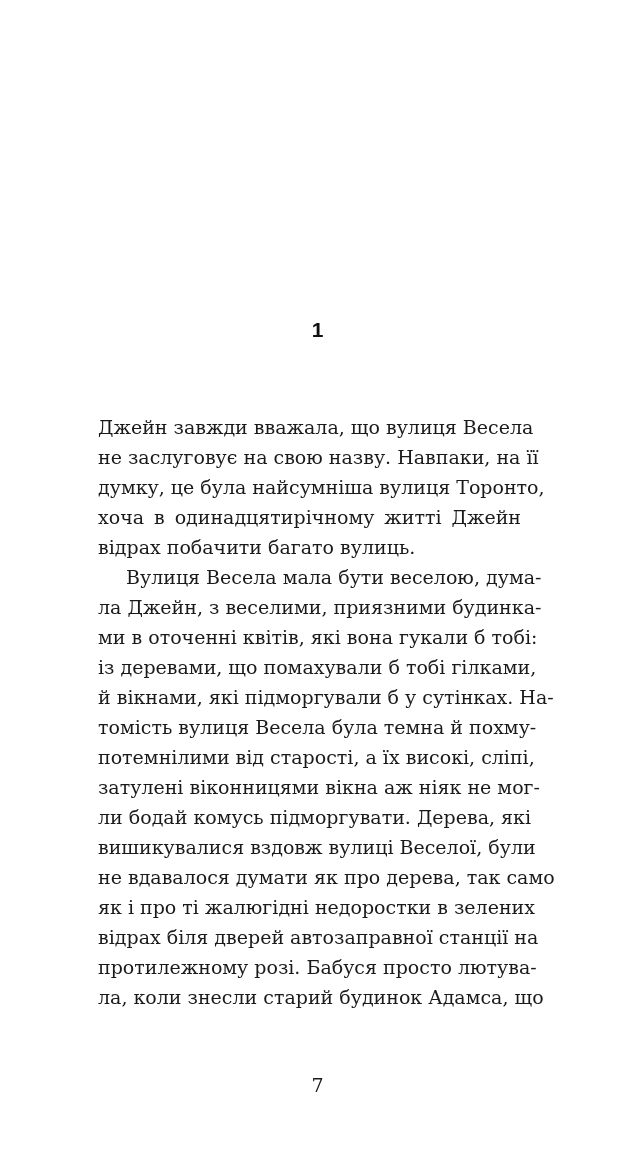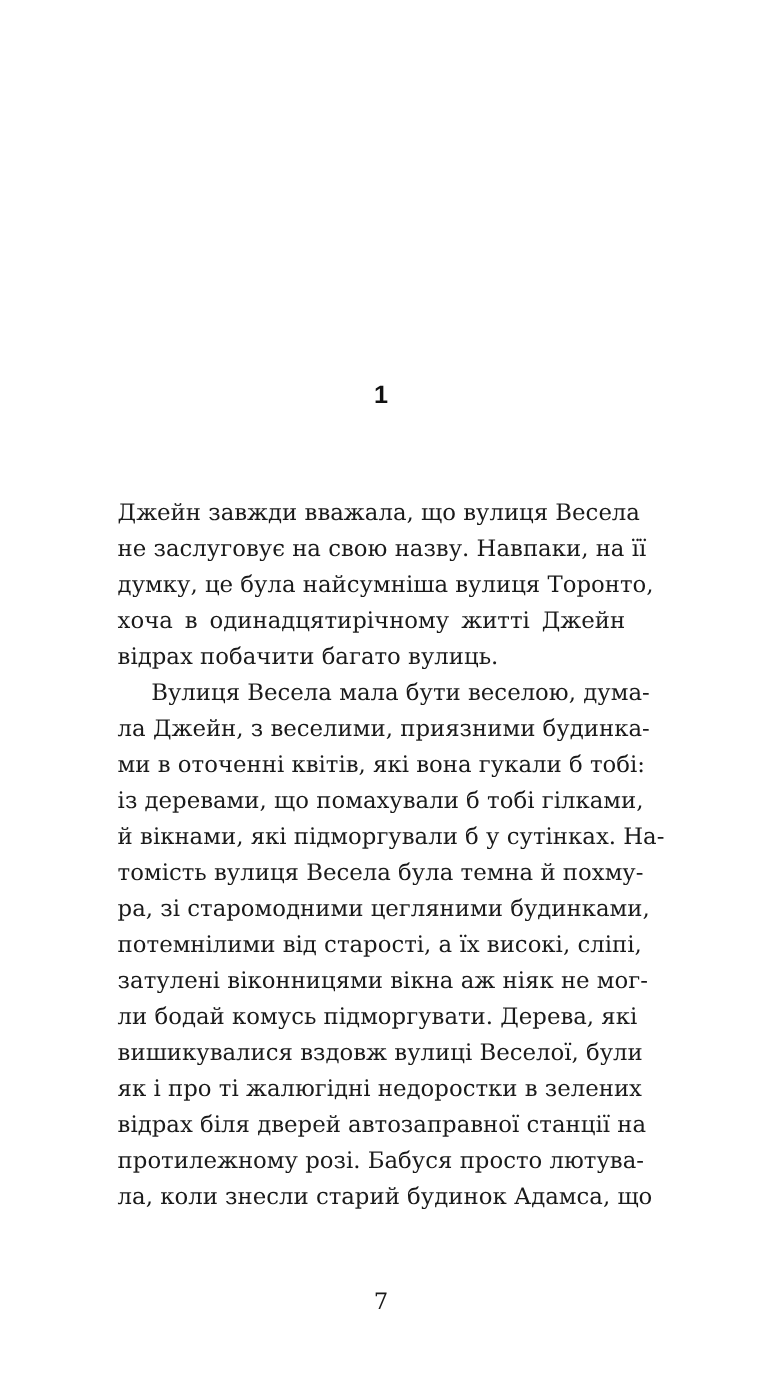--- a/index.html
+++ b/index.html
@@ -41,25 +41,25 @@
     <span class="line">не заслуговує на свою назву. Навпаки, на її</span>
     <span class="line">думку, це була найсумніша вулиця Торонто,</span>
     <span class="line">хоча в одинадцятирічному житті Джейн</span>
     <span class="line last">відрах побачити багато вулиць.</span>
     <span class="line indent"><span>Вулиця Весела мала бути </span><span class="it">веселою</span><span>, дума-</span></span>
     <span class="line">ла Джейн, з веселими, приязними будинка-</span>
     <span class="line">ми в оточенні квітів, які вона гукали б тобі:</span>
     <span class="line">із деревами, що помахували б тобі гілками,</span>
     <span class="line">й вікнами, які підморгували б у сутінках. На-</span>
     <span class="line">томість вулиця Весела була темна й похму-</span>
-    <span class="line">ра, зі старомодними цегляними будинками,</span>
     <span class="line">потемнілими від старості, а їх високі, сліпі,</span>
     <span class="line">затулені віконницями вікна аж ніяк не мог-</span>
     <span class="line">ли бодай комусь підморгувати. Дерева, які</span>
     <span class="line">вишикувалися вздовж вулиці Веселої, були</span>
+    <span class="line">не вдавалося думати як про дерева, так само</span>
     <span class="line">як і про ті жалюгідні недоростки в зелених</span>
     <span class="line">відрах біля дверей автозаправної станції на</span>
     <span class="line">протилежному розі. Бабуся просто лютува-</span>
     <span class="line">ла, коли знесли старий будинок Адамса, що</span>
   </div>
 
   <div class="page-number">7</div>
 </div>
 
 </body></html>

